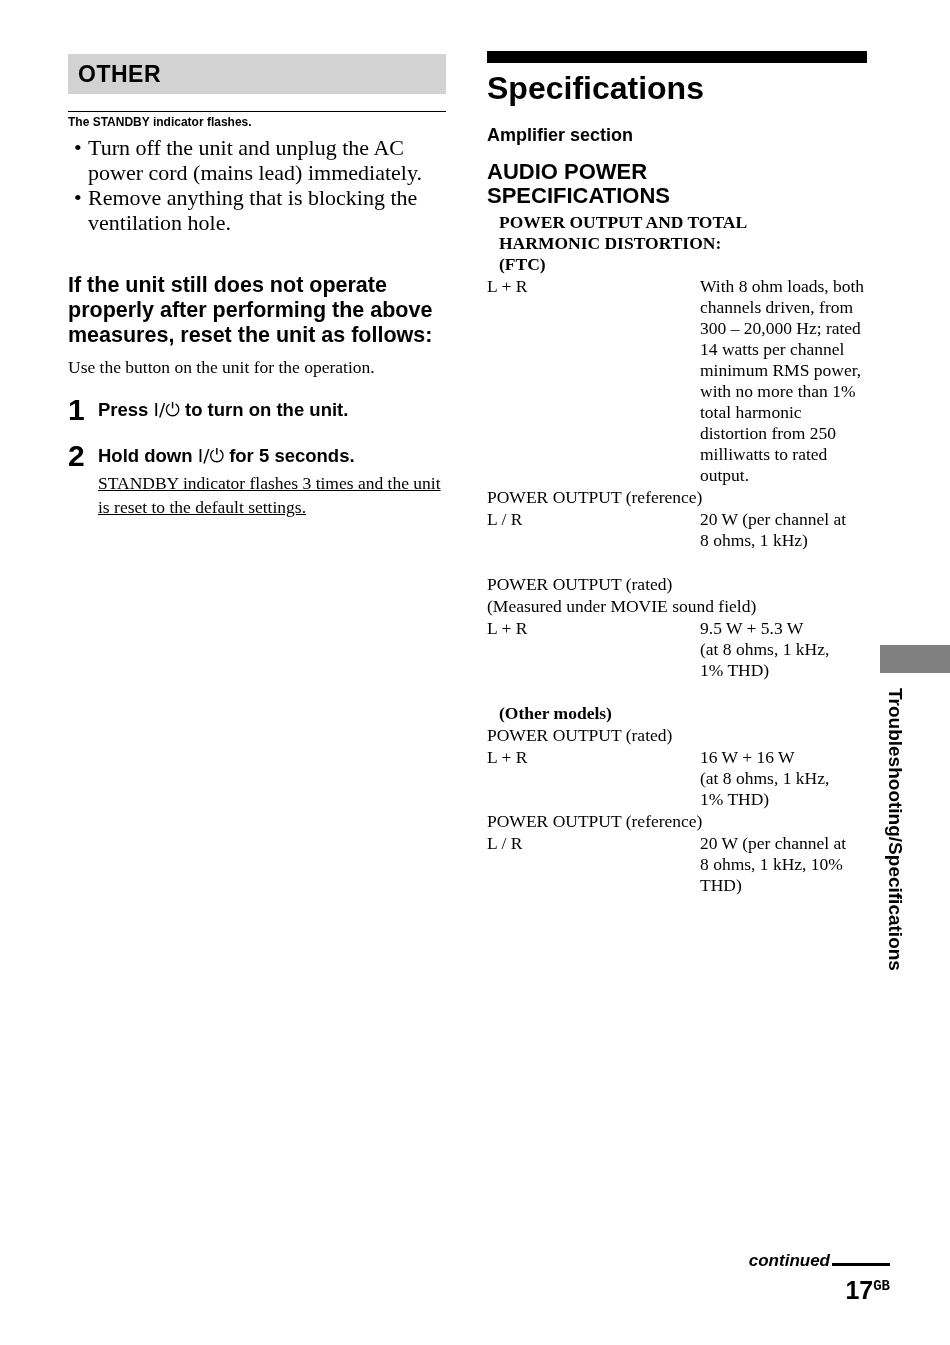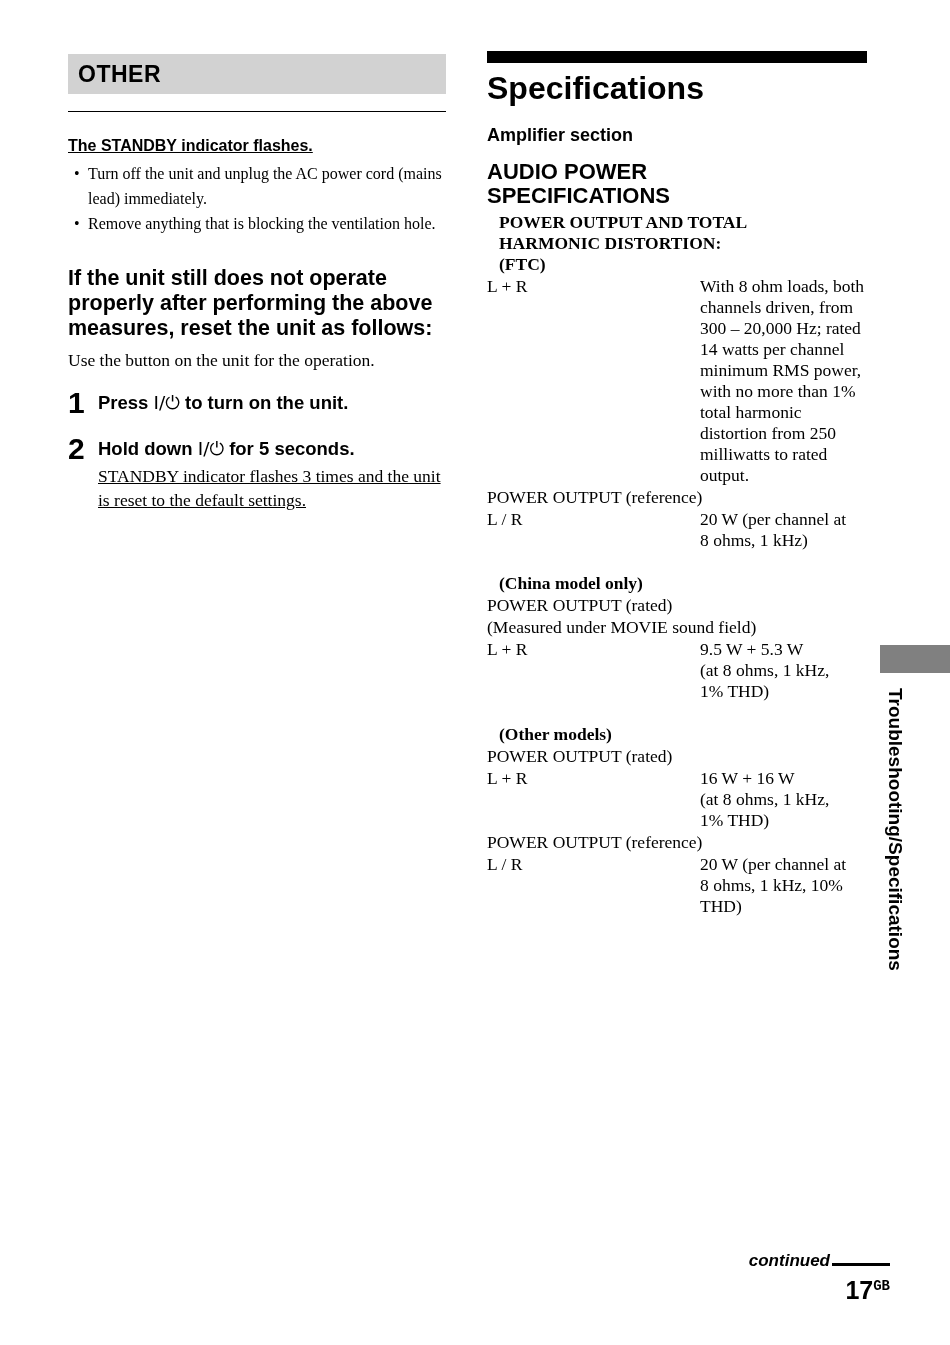--- a/index.html
+++ b/index.html
@@ -48,51 +48,50 @@
 
   .rule-thin {
     border-top: 1px solid #000;
     margin-top: 17px;
     margin-bottom: 0px;
   }
 
   .bold-head {
     font-family: "Liberation Sans", sans-serif;
     font-weight: bold;
-    font-size: 16px;
-    margin-top: 25px;
+    font-size: 12px;
+    margin-top: 3px;
     margin-bottom: 0;
-    text-decoration: underline;
   }
 
   ul.bullets {
     list-style: none;
     margin: 6px 0 0 0;
     padding: 0;
   }
   ul.bullets li {
     position: relative;
     padding-left: 20px;
-    font-size: 16px;
+    font-size: 22px;
     line-height: 25px;
     margin-bottom: 0px;
   }
   ul.bullets li::before {
     content: "\2022";
     position: absolute;
     left: 6px;
     top: 0;
   }
 
   .big-head {
     font-family: "Liberation Sans", sans-serif;
     font-weight: bold;
     font-size: 21.5px;
     line-height: 25px;
-    margin-top: 30px;
+    margin-top: 38px;
   }
 
   .para {
     font-size: 17.5px;
     line-height: 24px;
     margin-top: 7px;
   }
 
   .step {
     display: flex;
@@ -319,21 +318,20 @@
     <div class="spec-row">
       <div class="label">L / R</div>
       <div class="value">
         <div>20 W (per channel at</div>
         <div>8 ohms, 1 kHz)</div>
       </div>
     </div>
 
     <div class="gap-block"></div>
 
-    <div class="serif-bold tight">(China model only)</div>
     <div class="spec-line">POWER OUTPUT (rated)</div>
     <div class="spec-line">(Measured under MOVIE sound field)</div>
 
     <div class="spec-row">
       <div class="label">L + R</div>
       <div class="value">
         <div>9.5 W + 5.3 W</div>
         <div>(at 8 ohms, 1 kHz,</div>
         <div>1% THD)</div>
       </div>

